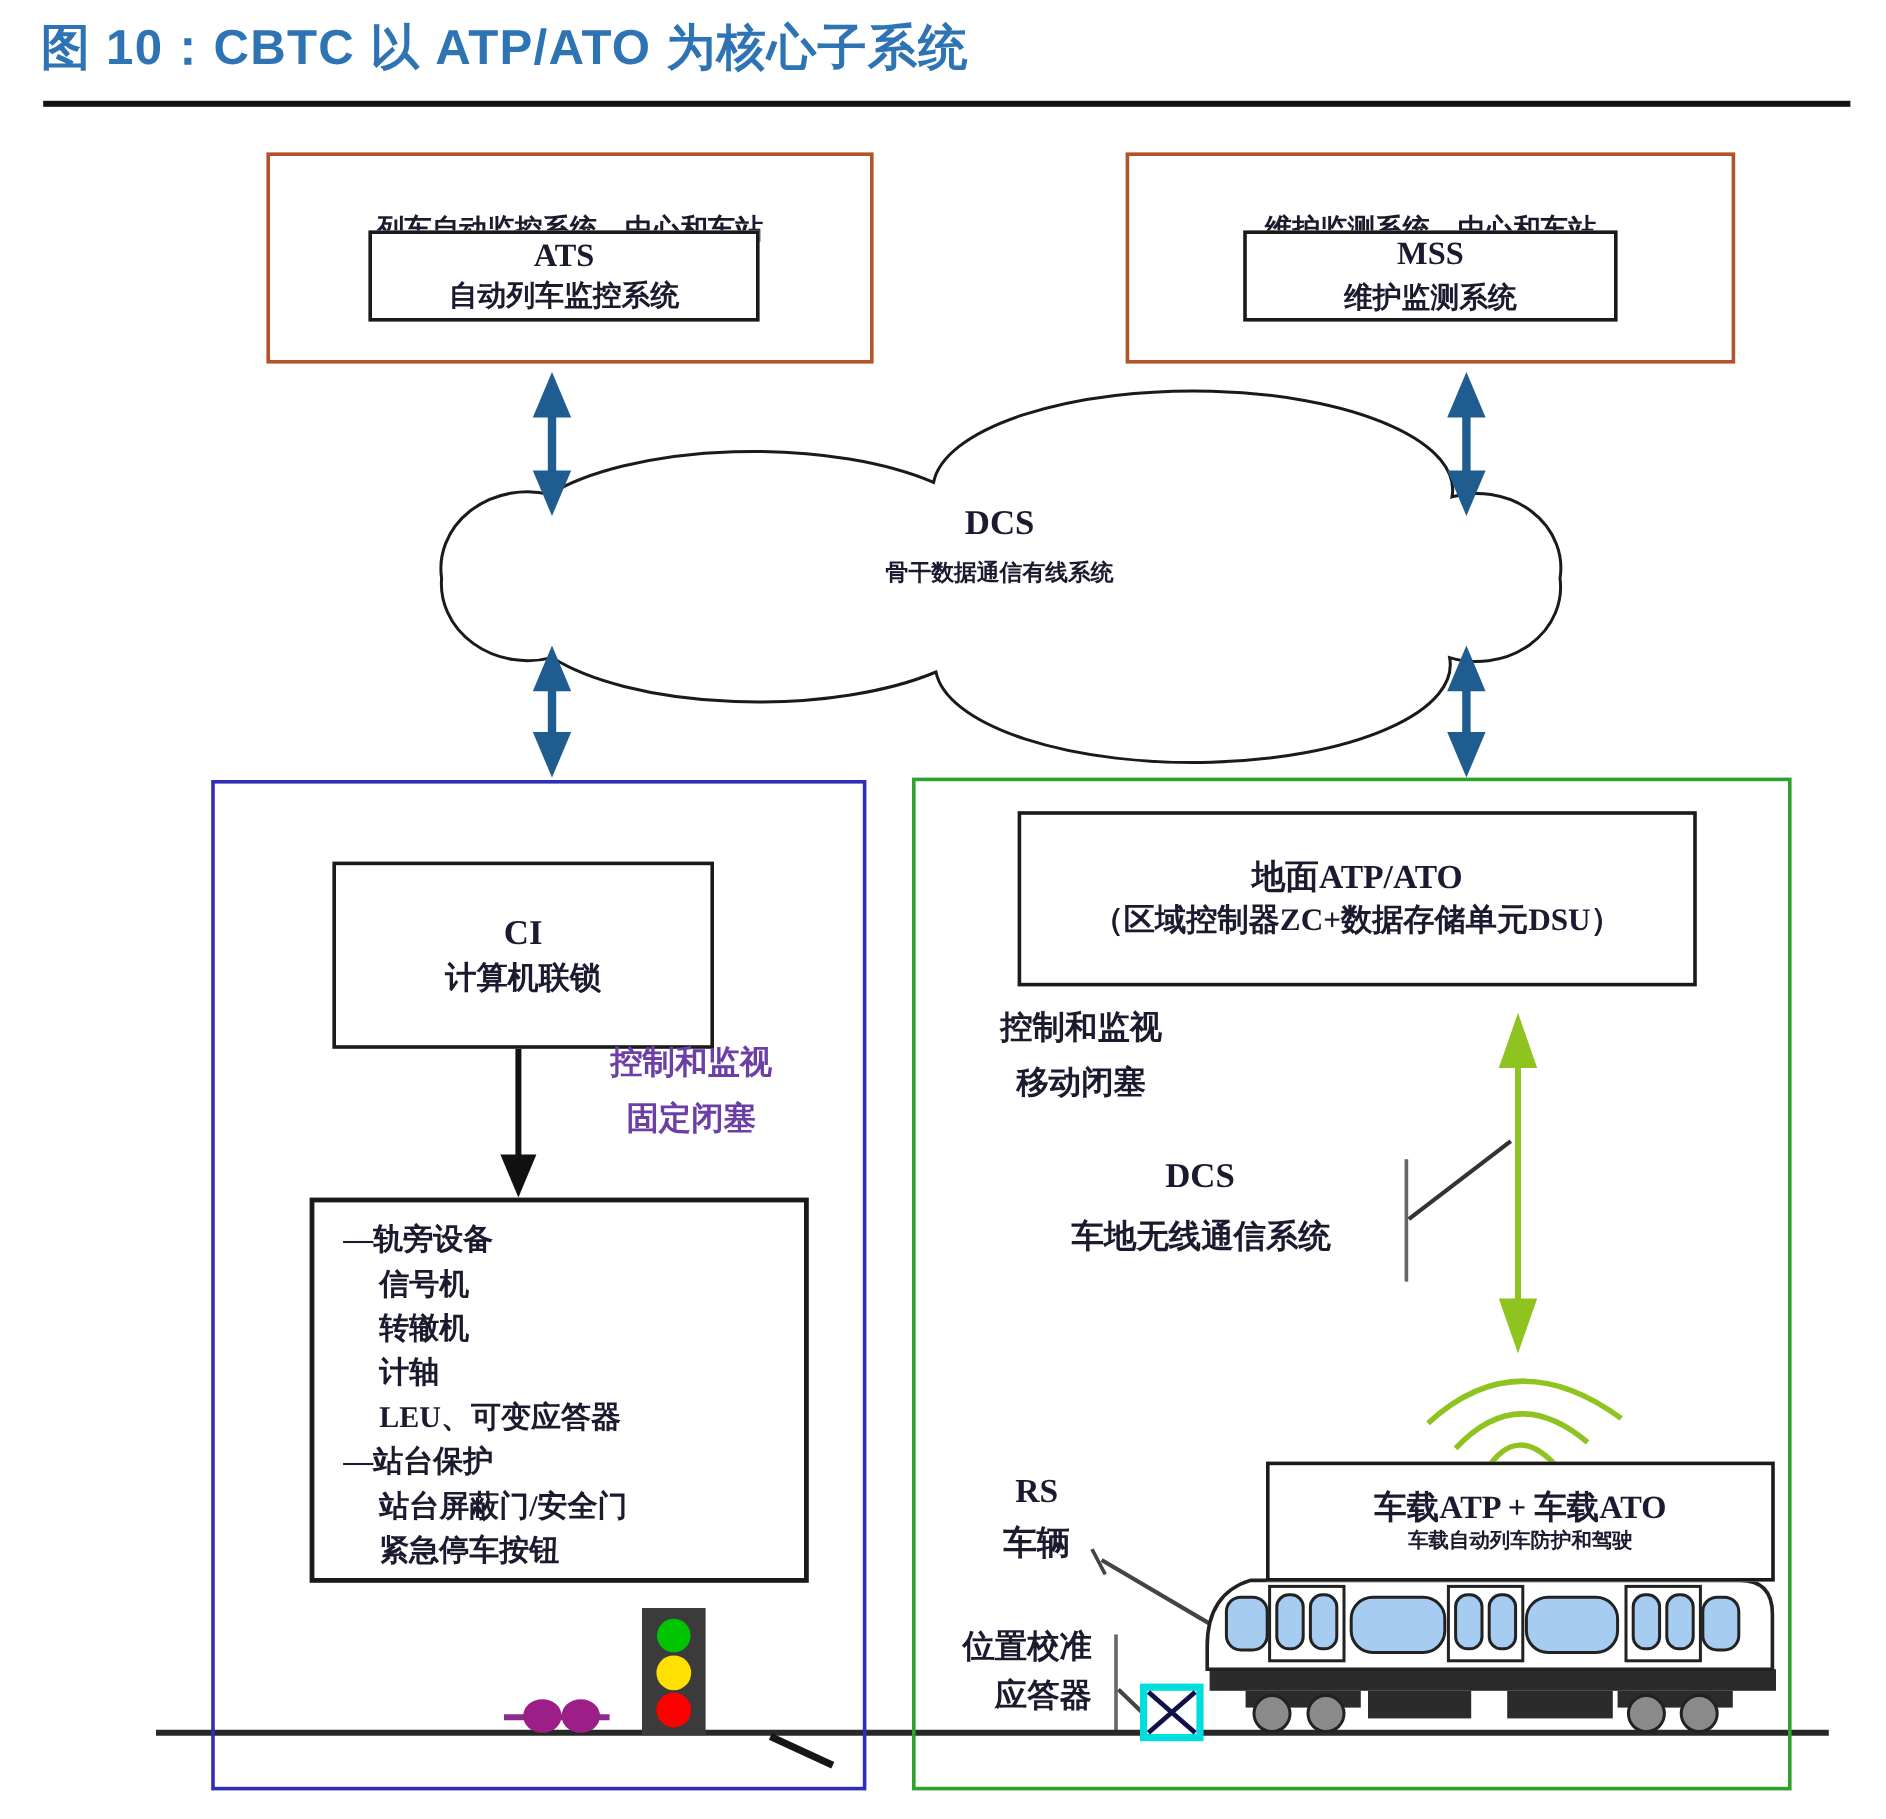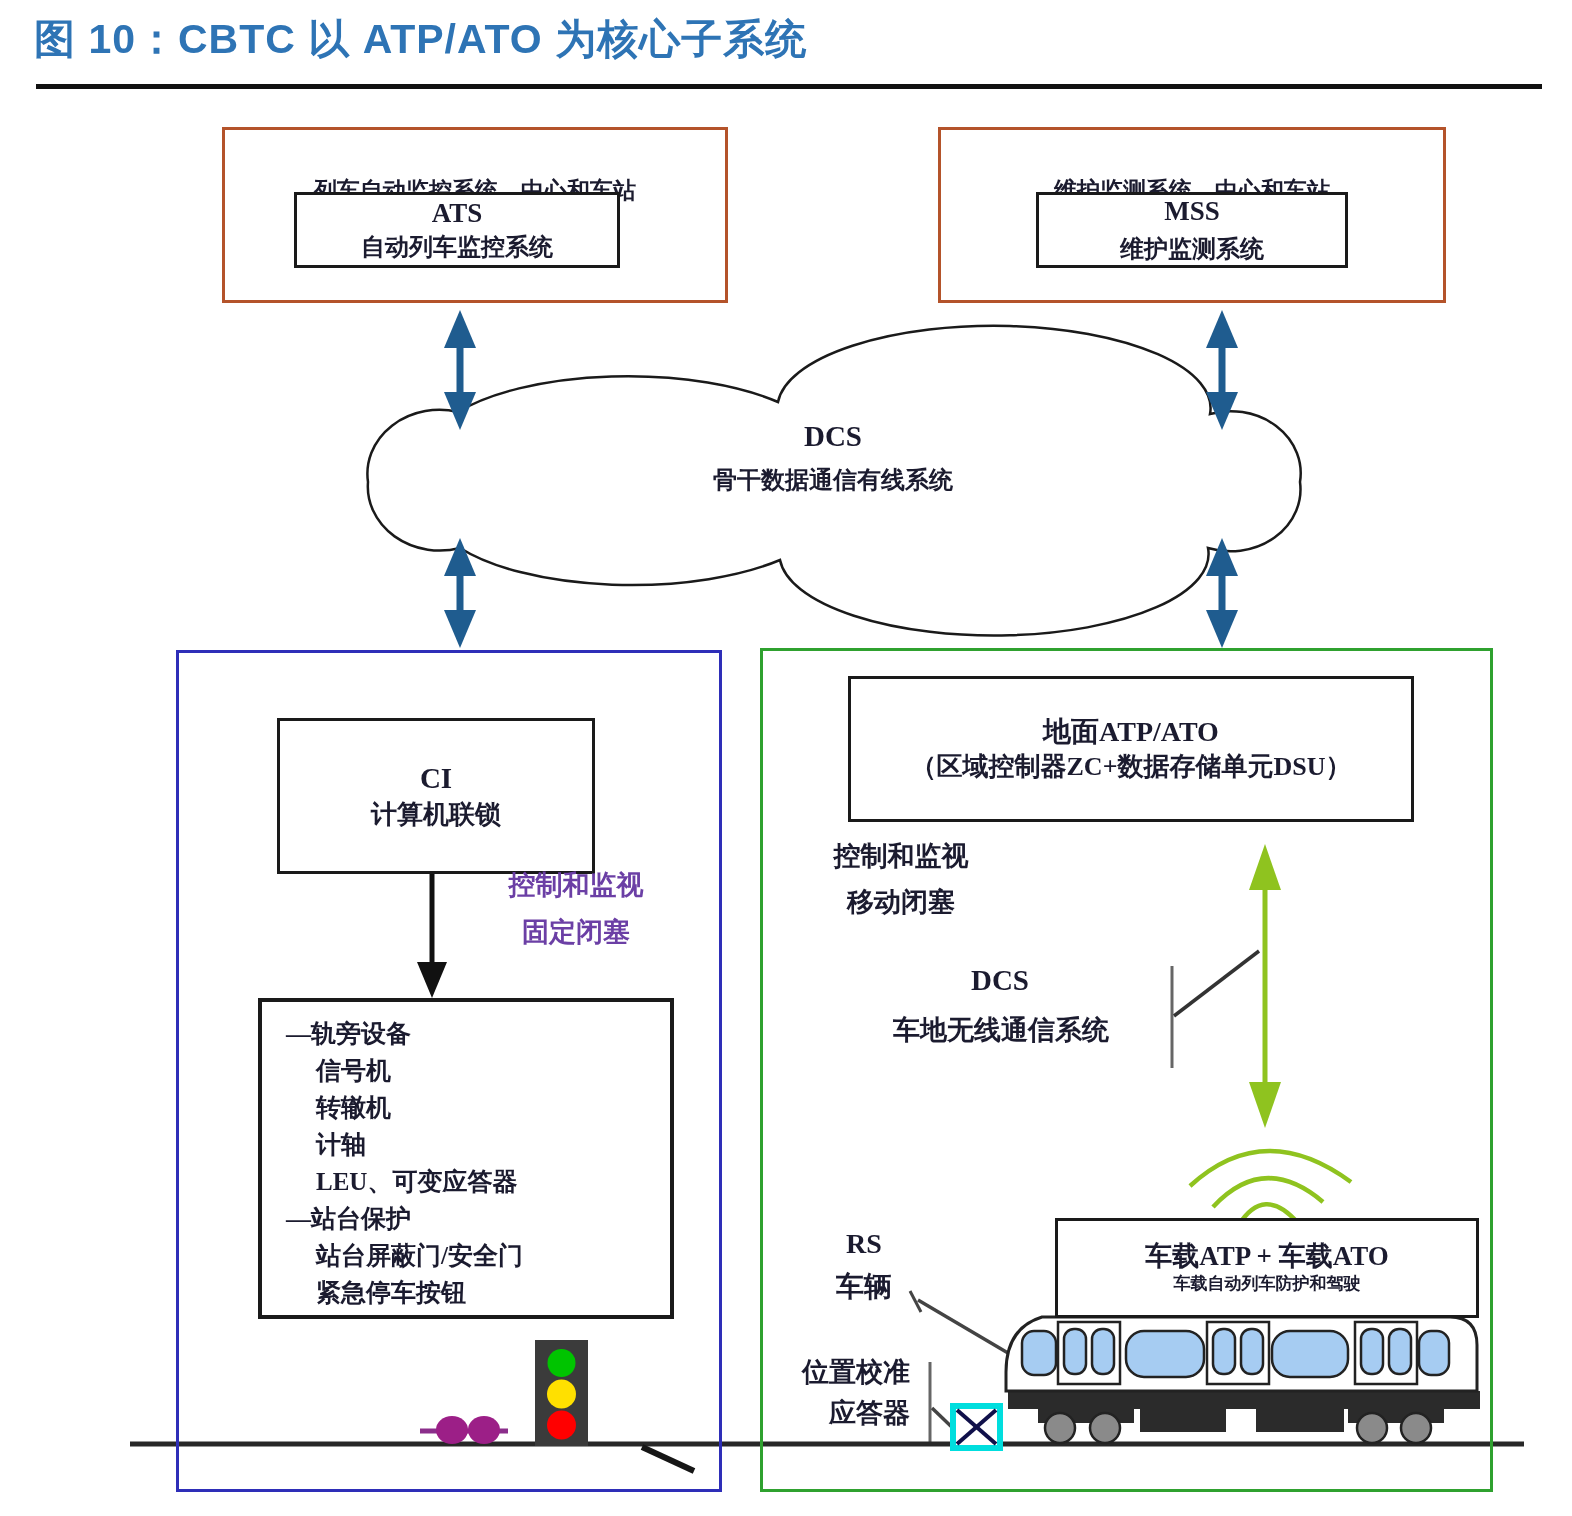--- a/index.html
+++ b/index.html
@@ -23,21 +23,21 @@
   .caption{position:absolute;width:100%;top:14px;text-align:center;
     font-size:23px;font-weight:bold;margin-top:31px;}
   .inner-box{
     position:absolute;border:3px solid #1a1a1a;background:#fff;
     display:flex;flex-direction:column;align-items:center;justify-content:center;
     text-align:center;font-weight:bold;
   }
   .abbr-line{font-size:27px;line-height:1.25;}
   .name-line{font-size:24px;line-height:1.35;}
   .cloud-abbr{left:700px;top:420px;width:266px;text-align:center;font-size:29px;font-weight:bold;}
-  .cloud-label{left:590px;top:464px;width:486px;text-align:center;font-size:24px;font-weight:bold;}
+  .cloud-label{left:590px;top:464px;width:486px;text-align:center;font-size:19px;font-weight:bold;}
   .ci-mode{left:456px;top:862px;width:240px;text-align:center;font-size:27px;font-weight:bold;
     color:var(--purple-label,#6B3FA5);line-height:1.75;}
   .equip-box{left:258px;top:998px;width:384px;height:300px;border:4px solid #1a1a1a;
     padding:13px 0 0 24px;background:#fff;}
   .equip-item{font-size:25px;font-weight:bold;line-height:37px;white-space:nowrap;}
   .equip-item.sub{padding-left:30px;}
   .atp-mode{left:796px;top:834px;width:210px;text-align:center;font-size:27px;font-weight:bold;
     color:#1b1b2f;line-height:1.7;}
   .rdcs-abbr{left:920px;top:964px;width:160px;text-align:center;font-size:29px;font-weight:bold;}
   .rdcs-label{left:846px;top:1012px;width:310px;text-align:center;font-size:27px;font-weight:bold;}
@@ -55,21 +55,21 @@
 <body>
 
 <div class="page">
 
   <div class="abs figure-title">图 10：CBTC 以 ATP/ATO 为核心子系统</div>
   <div class="abs title-rule"></div>
 
   <div class="panel ats-panel" style="left:222px;top:127px;width:500px;height:170px;">
     <div class="caption">列车自动监控系统，中心和车站</div>
   </div>
-  <div class="inner-box" style="left:294px;top:192px;width:320px;height:70px;">
+  <div class="inner-box" style="left:307px;top:192px;width:320px;height:70px;">
     <div class="abbr-line">ATS</div>
     <div class="name-line">自动列车监控系统</div>
   </div>
 
   <div class="panel mss-panel" style="left:938px;top:127px;width:502px;height:170px;">
     <div class="caption">维护监测系统，中心和车站</div>
   </div>
   <div class="inner-box" style="left:1036px;top:192px;width:306px;height:70px;justify-content:space-between;">
     <div class="abbr-line">MSS</div>
     <div class="name-line">维护监测系统</div>

